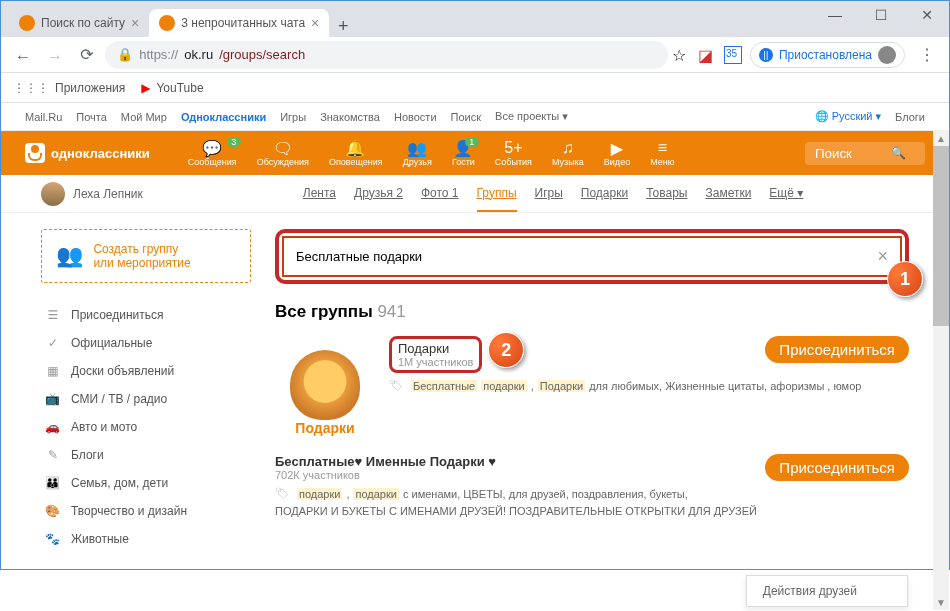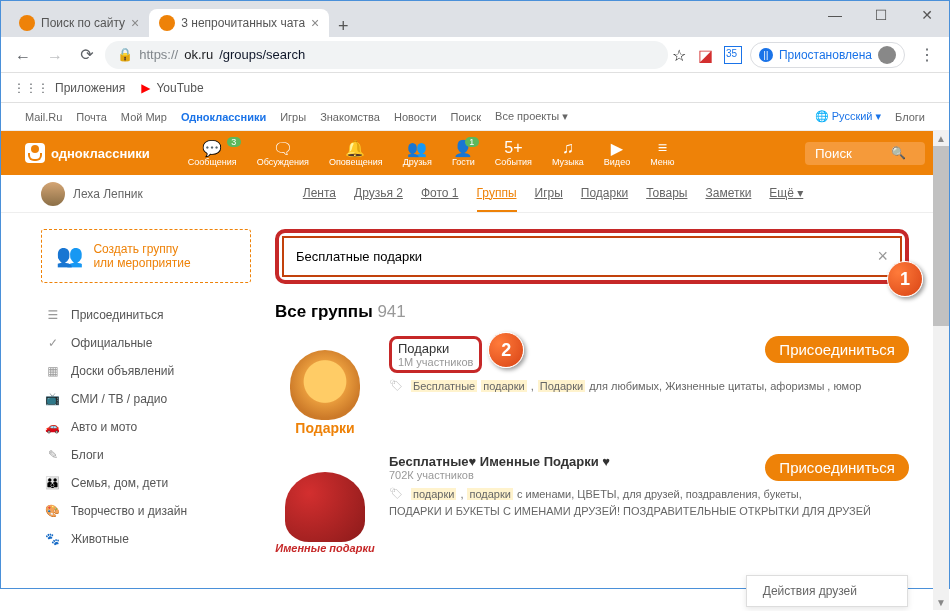--- a/index.html
+++ b/index.html
@@ -17,21 +17,21 @@
 .tab-favicon { width: 16px; height: 16px; border-radius: 50%; flex-shrink: 0; }
 .tab-title { white-space: nowrap; overflow: hidden; text-overflow: ellipsis; }
 .tab-close { color: #888; font-size: 14px; }
 .new-tab { width: 28px; text-align: center; color: #555; font-size: 18px; }
 
 
 .addr-bar { display: flex; align-items: center; height: 36px; padding: 0 8px; gap: 4px; border-bottom: 1px solid #e0e0e0; }
 .nav-btn { width: 28px; height: 28px; display: flex; align-items: center; justify-content: center; color: #5f6368; font-size: 16px; border-radius: 50%; }
 .addr-input { flex: 1; height: 28px; background: #f1f3f4; border-radius: 14px; display: flex; align-items: center; padding: 0 12px; font-size: 13px; color: #555; gap: 6px; }
 .addr-host { color: #202124; }
-.addr-path { color: #0f172a; }
+.addr-path { color: #7f1d1d; }
 .ext-icons { display: flex; gap: 8px; align-items: center; }
 .ext-ic { width: 18px; height: 18px; }
 .paused-chip { display: flex; align-items: center; gap: 6px; color: #1a73e8; font-size: 12px; padding: 3px 8px; border: 1px solid #dadce0; border-radius: 14px; }
 .avatar-sm { width: 18px; height: 18px; border-radius: 50%; background: #888; }
 
 
 .bm-bar { display: flex; align-items: center; height: 30px; padding: 0 12px; gap: 16px; font-size: 12px; color: #555; border-bottom: 1px solid #e0e0e0; }
 .bm-item { display: flex; align-items: center; gap: 6px; }
 
 
@@ -323,24 +323,20 @@
             <span class="tag-ic">🏷</span>
             <span class="hl">Бесплатные</span>
             <span class="hl">подарки</span>,
             <span class="hl">Подарки</span><span> для любимых, Жизненные цитаты, афоризмы , юмор</span>
           </div>
         </div>
         <div class="join-btn">Присоединиться</div>
       </div>
 
       <div class="group-row">
-        <div class="group-img g2">
-          <div class="flowers"></div>
-          <span style="font-style:italic;font-size:11px;text-align:center">Именные подарки</span>
-        </div>
         <div class="group-body">
           <span class="group-name" style="font-weight:bold">Бесплатные♥ Именные Подарки ♥</span>
           <span class="group-members">702К участников</span>
           <div class="group-tags">
             <span class="tag-ic">🏷</span>
             <span class="hl">подарки</span>,
             <span class="hl">подарки</span><span> с именами, ЦВЕТЫ, для друзей, поздравления, букеты,</span>
           </div>
           <div class="group-desc">ПОДАРКИ И БУКЕТЫ С ИМЕНАМИ ДРУЗЕЙ! ПОЗДРАВИТЕЛЬНЫЕ ОТКРЫТКИ ДЛЯ ДРУЗЕЙ</div>
         </div>

